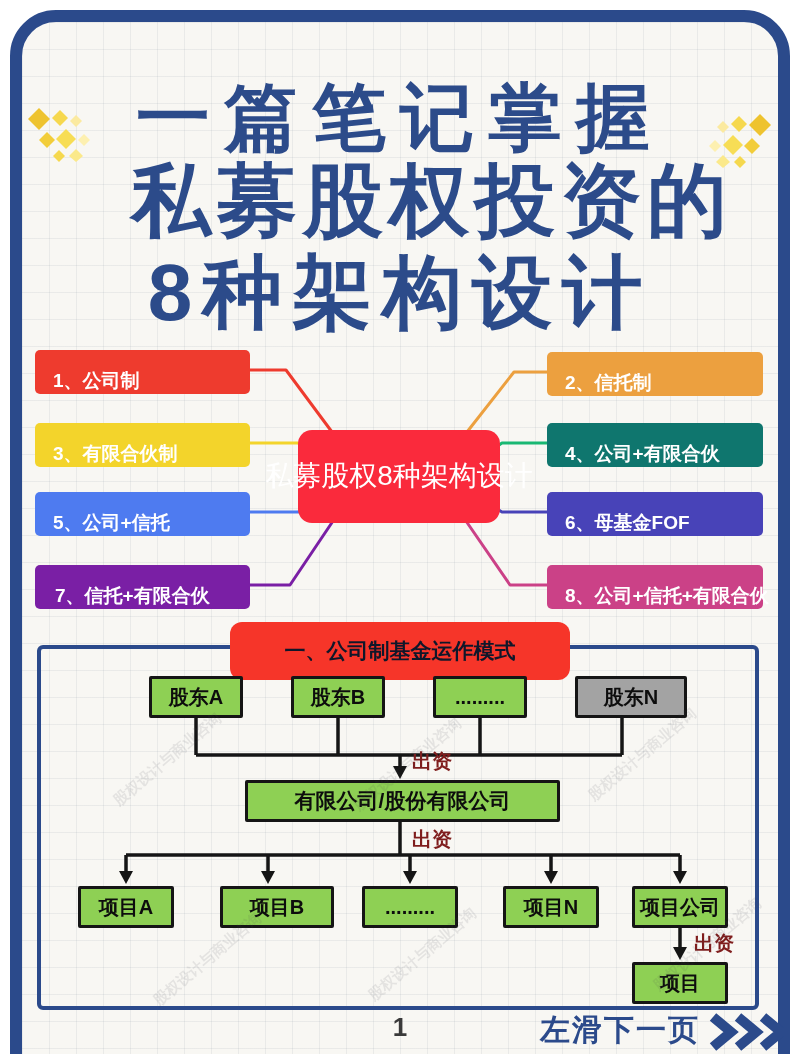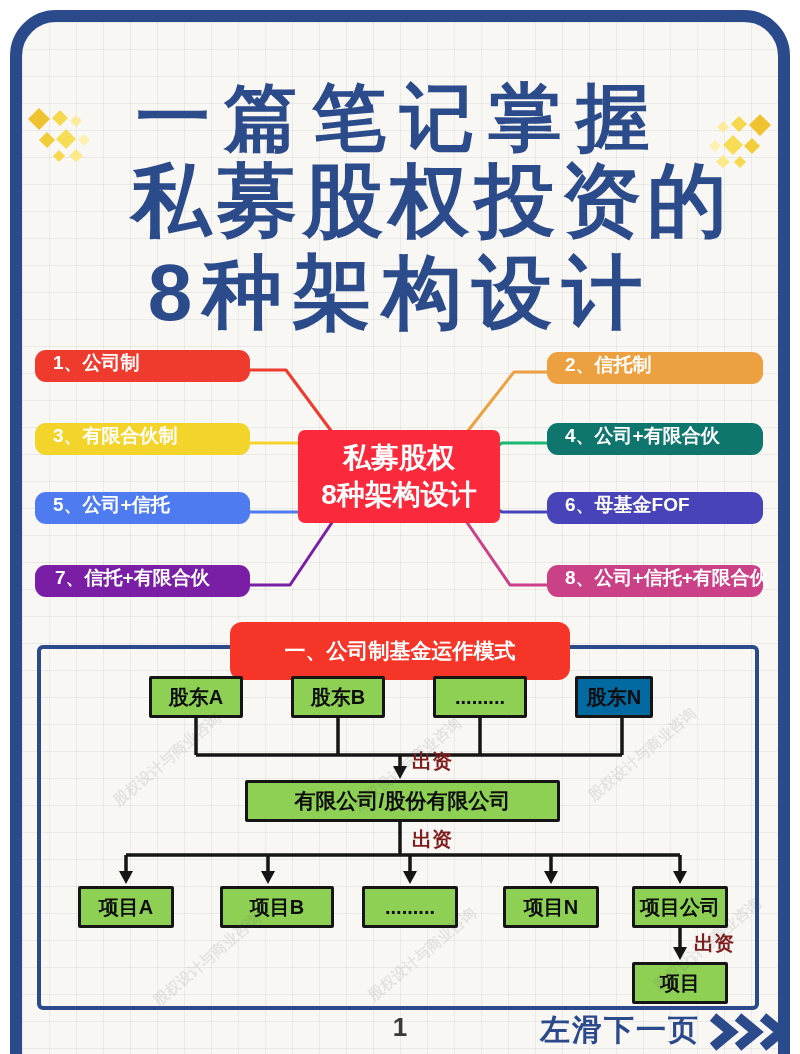--- a/index.html
+++ b/index.html
@@ -25,40 +25,40 @@
     color:#2c4b8a;font-weight:bold;white-space:nowrap;
   }
   .t1{top:56px;font-size:74px;letter-spacing:14px;margin-top:13px;}
   .t2{top:148px;font-size:80px;letter-spacing:6px;padding-left:32px;}
   .t3{top:240px;font-size:80px;letter-spacing:10px;}
   .sparkle{position:absolute;width:72px;height:54px;}
   .sp-left{left:27px;top:108px;}
   .sp-right{left:700px;top:114px;transform:scaleX(-1);}
   
   .pill{
-    position:absolute;height:32px;border-radius:11px;
-    display:flex;align-items:flex-start;padding-left:18px;box-sizing:border-box;
+    position:absolute;height:44px;border-radius:5px;
+    display:flex;align-items:flex-end;padding-left:18px;box-sizing:border-box;
     color:#fff;font-weight:bold;font-size:19px;white-space:nowrap;
   }
   .pill-l{left:35px;width:215px;}
   .pill-r{left:547px;width:216px;}
   .center-node{
-    position:absolute;left:298px;top:430px;width:202px;height:93px;border-radius:7px;
-    display:flex;flex-direction:column;align-items:center;justify-content:center;
-    color:#fff;font-weight:bold;font-size:28px;line-height:1.3;white-space:nowrap;
+    position:absolute;left:298px;top:430px;width:202px;height:93px;border-radius:14px;
+    display:flex;flex-direction:row;align-items:center;justify-content:center;
+    color:#fff;font-weight:normal;font-size:28px;line-height:1.3;white-space:nowrap;
   }
   
   .flow-frame{
     position:absolute;left:37px;top:645px;width:722px;height:365px;
     border:4px solid #2b4a8b;border-radius:6px;box-sizing:border-box;
   }
   .flow-header{
     position:absolute;left:230px;top:622px;width:340px;height:58px;border-radius:12px;
     display:flex;align-items:center;justify-content:center;
-    color:#ffffff;font-weight:bold;font-size:21px;white-space:nowrap;
+    color:#0f172a;font-weight:bold;font-size:21px;white-space:nowrap;
   }
   .gbox{
     position:absolute;height:42px;box-sizing:border-box;
     border:3px solid #151515;border-radius:2px;
     display:flex;align-items:center;justify-content:center;
     color:#0d0d0d;font-weight:bold;font-size:20px;white-space:nowrap;
   }
   .contrib{
     position:absolute;color:#7f1d1d;font-weight:bold;font-size:20px;white-space:nowrap;
   }
@@ -186,21 +186,21 @@
 
   <div class="gbox" style="left: 149px; top: 676px; width: 94px; background-color: rgb(142, 208, 84);">
     <span>股东A</span>
   </div>
   <div class="gbox" style="left: 291px; top: 676px; width: 94px; background-color: rgb(142, 208, 84);">
     <span>股东B</span>
   </div>
   <div class="gbox" style="left: 433px; top: 676px; width: 94px; background-color: rgb(142, 208, 84);">
     <span>.........</span>
   </div>
-  <div class="gbox" style="left: 575px; top: 676px; width: 78px; background-color: #0369a1;">
+  <div class="gbox" style="left: 575px; top: 676px; width: 112px; background-color: #a3a3a3;">
     <span>股东N</span>
   </div>
 
   <div class="contrib" style="left:412px;top:748px">出资</div>
   <div class="contrib" style="left:412px;top:826px">出资</div>
   <div class="contrib" style="left:694px;top:930px">出资</div>
 
   <div class="gbox" style="left: 245px; top: 780px; width: 315px; font-size: 21px; background-color: rgb(142, 208, 84);">
     <span>有限公司/股份有限公司</span>
   </div>

